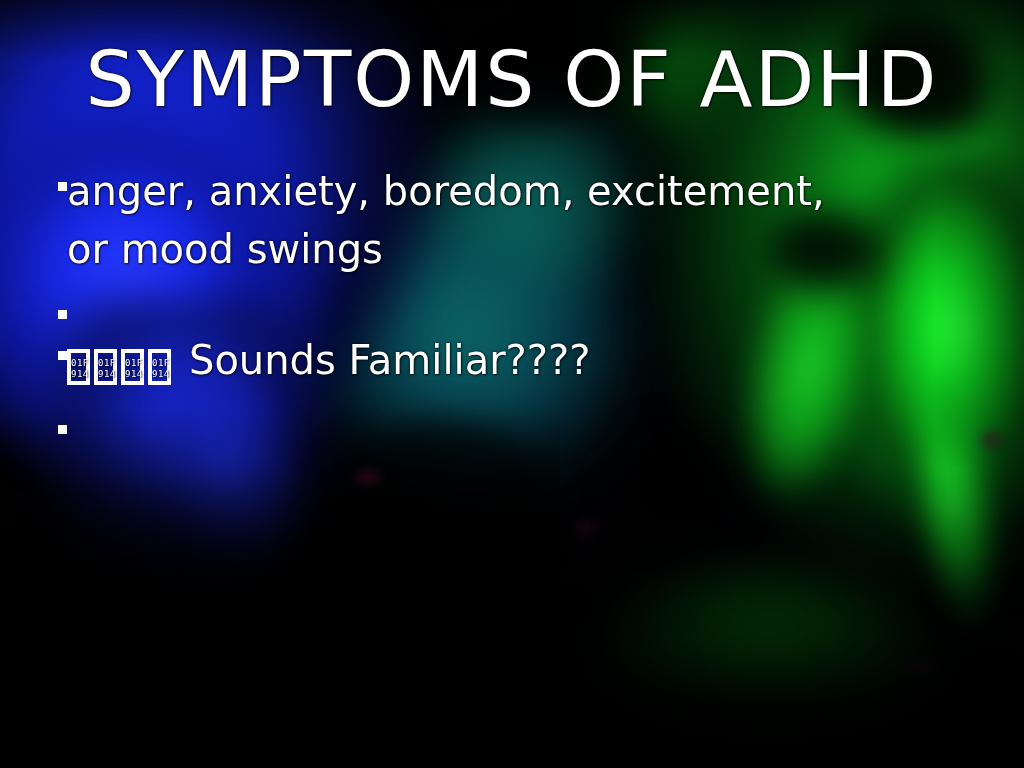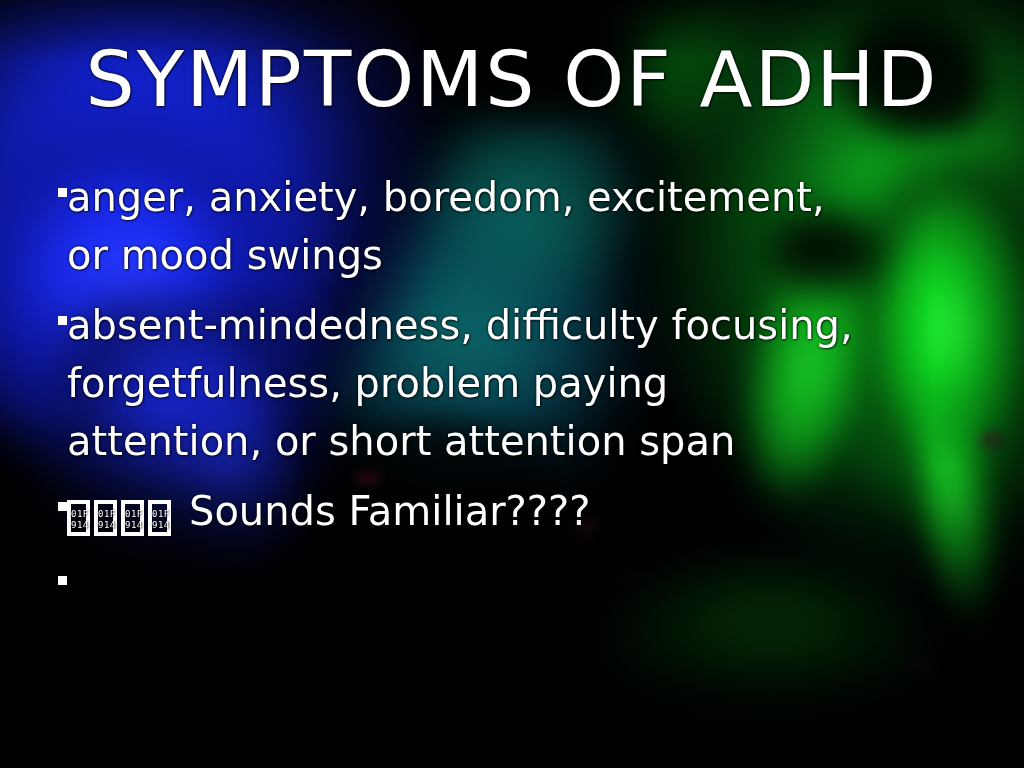--- a/index.html
+++ b/index.html
@@ -190,21 +190,21 @@
     line-height: 84px;
     font-weight: 400;
     letter-spacing: 2px;
     white-space: nowrap;
     transform: scaleX(1.02);
     text-shadow: 0 0 3px rgba(0,0,0,.85), 1px 1px 2px rgba(0,0,0,.6);
   }
 
   .bullets {
     position: absolute;
-    left: 0; top: 168px;
+    left: 0; top: 162px;
     width: 1024px;
   }
 
   .bullet-row {
     position: relative;
     display: flex;
     align-items: flex-start;
     margin-bottom: 12px;
   }
 
@@ -318,21 +318,20 @@
         <div class="bullet-marker">
             <i></i>
           </div>
         <div class="bullet-text">anger, anxiety, boredom, excitement, or mood swings</div>
       </div>
 
       <div class="bullet-row">
         <div class="bullet-marker">
             <i></i>
           </div>
-        <div class="bullet-text">absent-mindedness, difficulty focusing, forgetfulness, problem paying attention, or short attention span</div>
       </div>
 
       <div class="bullet-row">
         <div class="bullet-marker">
             <i></i>
           </div>
         <div class="bullet-text">
           <span class="tofu-group" id="tofu-group"><span class="tofu"><span class="hi">01F</span><span class="lo">914</span></span><span class="tofu"><span class="hi">01F</span><span class="lo">914</span></span><span class="tofu"><span class="hi">01F</span><span class="lo">914</span></span><span class="tofu"><span class="hi">01F</span><span class="lo">914</span></span></span><span>Sounds Familiar????</span>
         </div>
       </div>

